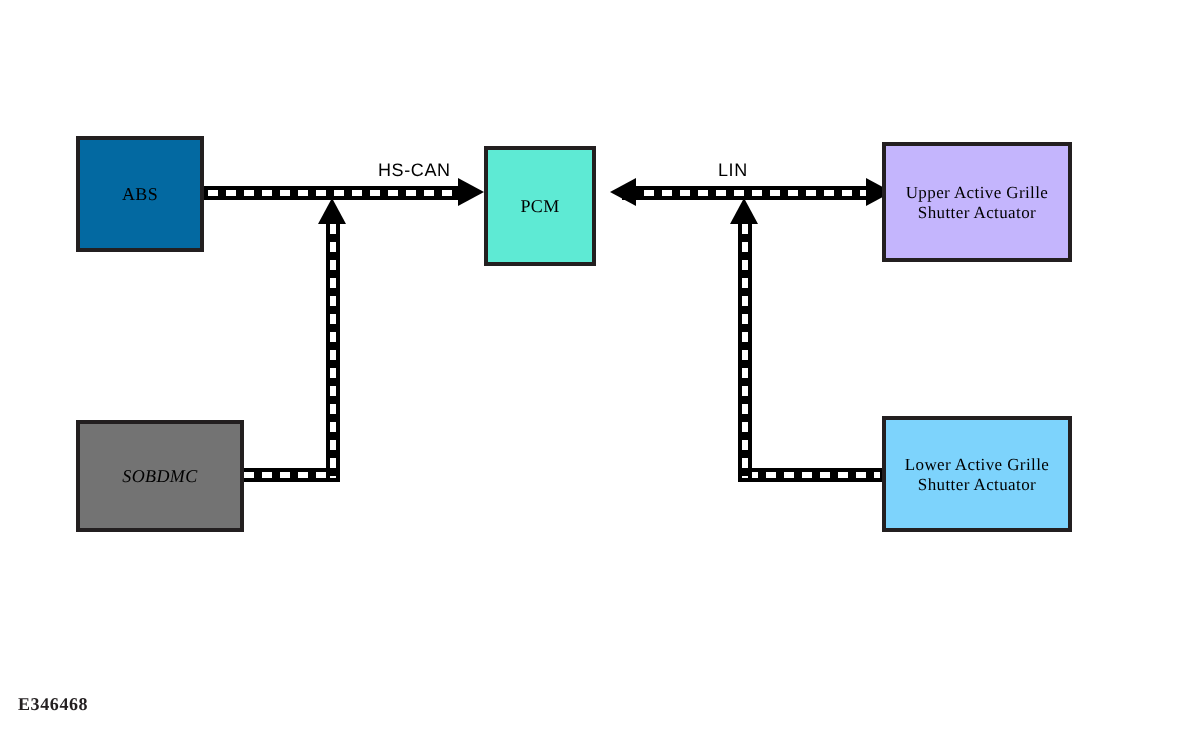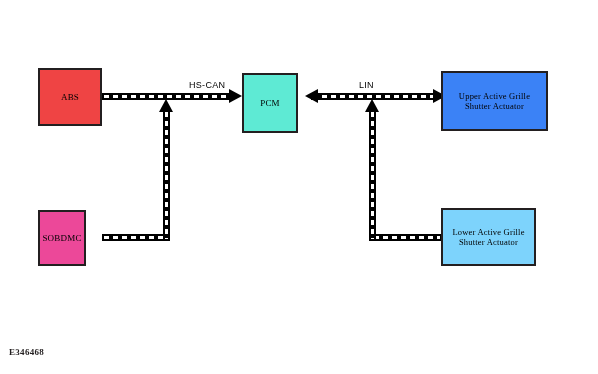--- a/index.html
+++ b/index.html
@@ -31,24 +31,24 @@
     color: #000000;
     line-height: 1.22;
     letter-spacing: 0.2px;
     z-index: 5;
   }
   .node .node-label {
     display: block;
     padding: 0 3px;
     white-space: pre-line;
   }
-  .node-abs      { left: 38px;  top: 68px;  width: 64px;  height: 58px;  background: #ef4444; font-size: 9px; }
-  .node-sobdmc   { left: 38px;  top: 210px; width: 48px;  height: 56px;  background: #ec4899; font-size: 9px; }
+  .node-abs      { left: 38px;  top: 68px;  width: 64px;  height: 58px;  background: #0369a1; font-size: 9px; }
+  .node-sobdmc   { left: 38px;  top: 210px; width: 84px;  height: 56px;  background: #737373; font-size: 9px; font-style: italic; }
   .node-pcm      { left: 242px; top: 73px;  width: 56px;  height: 60px;  background: #5eead4; font-size: 9px; }
-  .node-upper    { left: 441px; top: 71px;  width: 107px;  height: 60px;  background: #3b82f6; font-size: 8.5px; }
+  .node-upper    { left: 441px; top: 71px;  width: 95px;  height: 60px;  background: #c4b5fd; font-size: 8.5px; }
   .node-lower    { left: 441px; top: 208px; width: 95px;  height: 58px;  background: #7dd3fc; font-size: 8.5px; }
 
   
   .bus-h {
     position: absolute;
     height: 7px;
     background: #000000;
     z-index: 2;
   }
   .bus-h::after {

